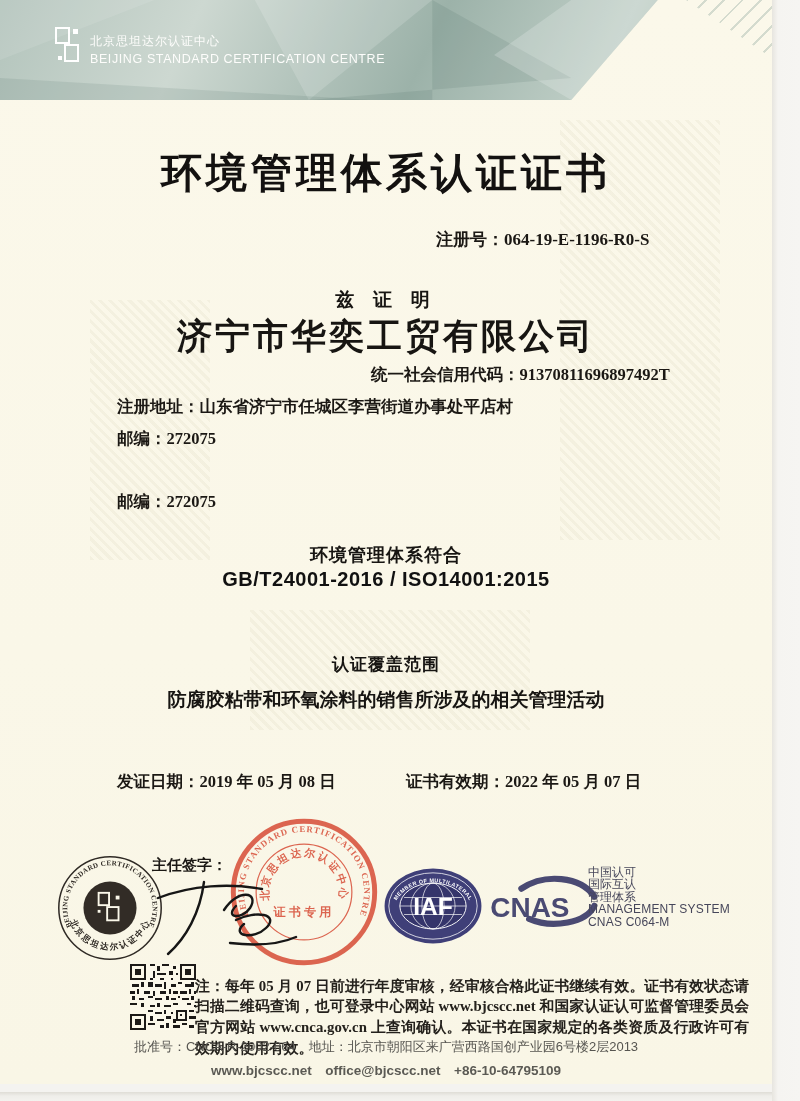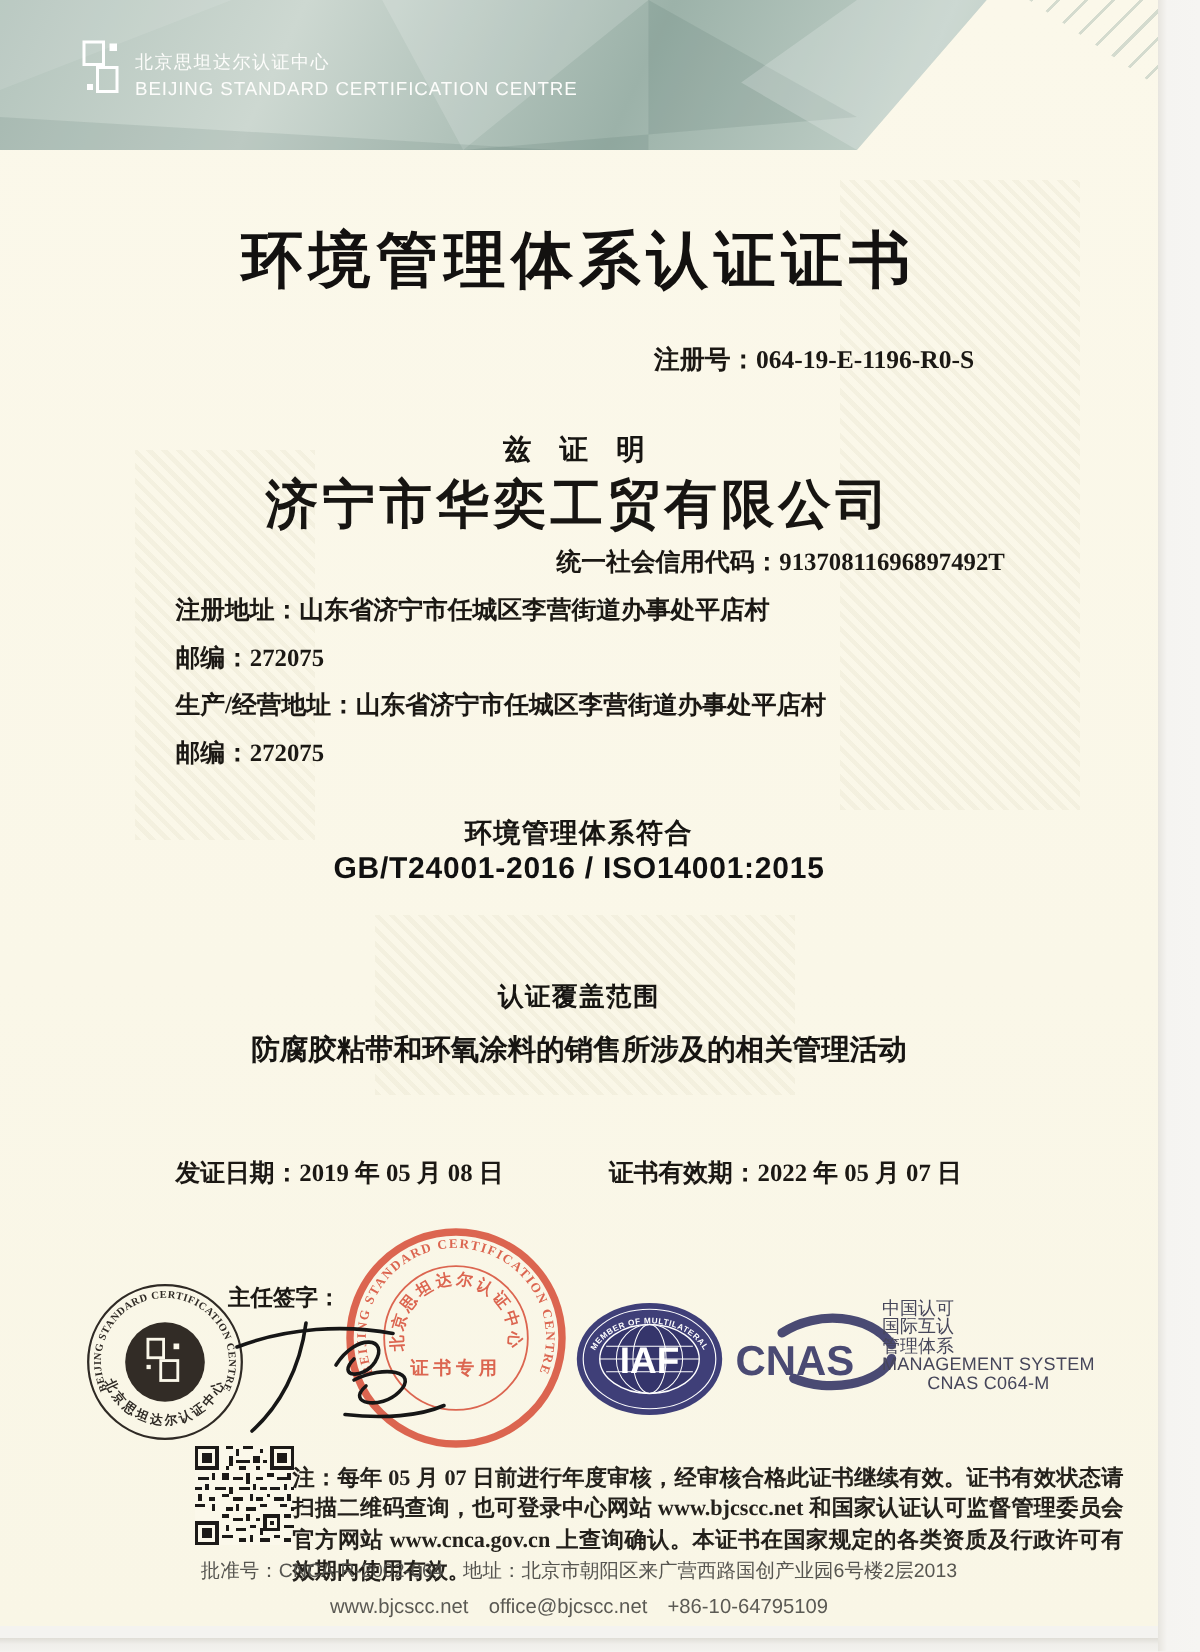--- a/index.html
+++ b/index.html
@@ -54,28 +54,28 @@
   .date-row{font-size:16.5px;font-weight:700;margin-top:31px;}
   
   .sig-label{left:152px;top:856px;font-size:15px;font-weight:700;z-index:4;}
   .stamp{position:absolute;left:228px;top:816px;width:152px;height:152px;opacity:.88;z-index:5;}
   .signature{position:absolute;left:150px;top:858px;z-index:6;}
   .blackseal{position:absolute;left:55px;top:853px;width:110px;height:110px;z-index:3;}
   .iaf{position:absolute;left:382px;top:866px;z-index:3;}
   .cnas{position:absolute;left:488px;top:870px;z-index:3;}
   .cnas-info{position:absolute;left:588px;top:866px;z-index:3;
     font-family:"Liberation Sans","DejaVu Sans",sans-serif;color:#46465a;font-size:12px;line-height:12.4px;}
-  .cnas-info .en{letter-spacing:.2px;text-align:center;}
+  .cnas-info .en{letter-spacing:.2px;}
   .qr{position:absolute;left:130px;top:964px;width:66px;height:66px;}
   .note{position:absolute;left:195px;top:961px;width:554px;font-size:14.8px;font-weight:700;
     line-height:20.6px;color:#24211c;text-align:justify;}
   .approval{top:1038px;font-family:"Liberation Sans","DejaVu Sans",sans-serif;
     font-size:13px;color:#565550;font-weight:400;}
   .contact{top:1062px;font-family:"Liberation Sans","DejaVu Sans",sans-serif;
-    font-size:13.5px;color:#5b5a54;font-weight:400;}
+    font-size:13.5px;color:#5b5a54;font-weight:700;}
   svg text{font-family:"Liberation Serif","DejaVu Serif",serif;}
   svg .sans{font-family:"Liberation Sans","DejaVu Sans",sans-serif;}
 </style>
 </head>
 <body>
 
 <div class="paper">
 
   <div class="band">
     <div class="facet f-a"></div>
@@ -114,23 +114,20 @@
 
   <div class="abs credit">
     <span>统一社会信用代码：</span><span>91370811696897492T</span>
   </div>
 
   <div class="abs addr" style="top:396px;">
     <span>注册地址：</span><span>山东省济宁市任城区李营街道办事处平店村</span>
   </div>
   <div class="abs addr" style="top:428px;">
     <span>邮编：</span><span>272075</span>
-  </div>
-  <div class="abs addr" style="top:459px;">
-    <span>生产/经营地址：</span><span>山东省济宁市任城区李营街道办事处平店村</span>
   </div>
   <div class="abs addr" style="top:491px;">
     <span>邮编：</span><span>272075</span>
   </div>
 
   <div class="center std-intro">环境管理体系符合</div>
   <div class="center std-code">GB/T24001-2016 / ISO14001:2015</div>
 
   <div class="center scope-h">认证覆盖范围</div>
   <div class="center scope-2">防腐胶粘带和环氧涂料的销售所涉及的相关管理活动</div>

